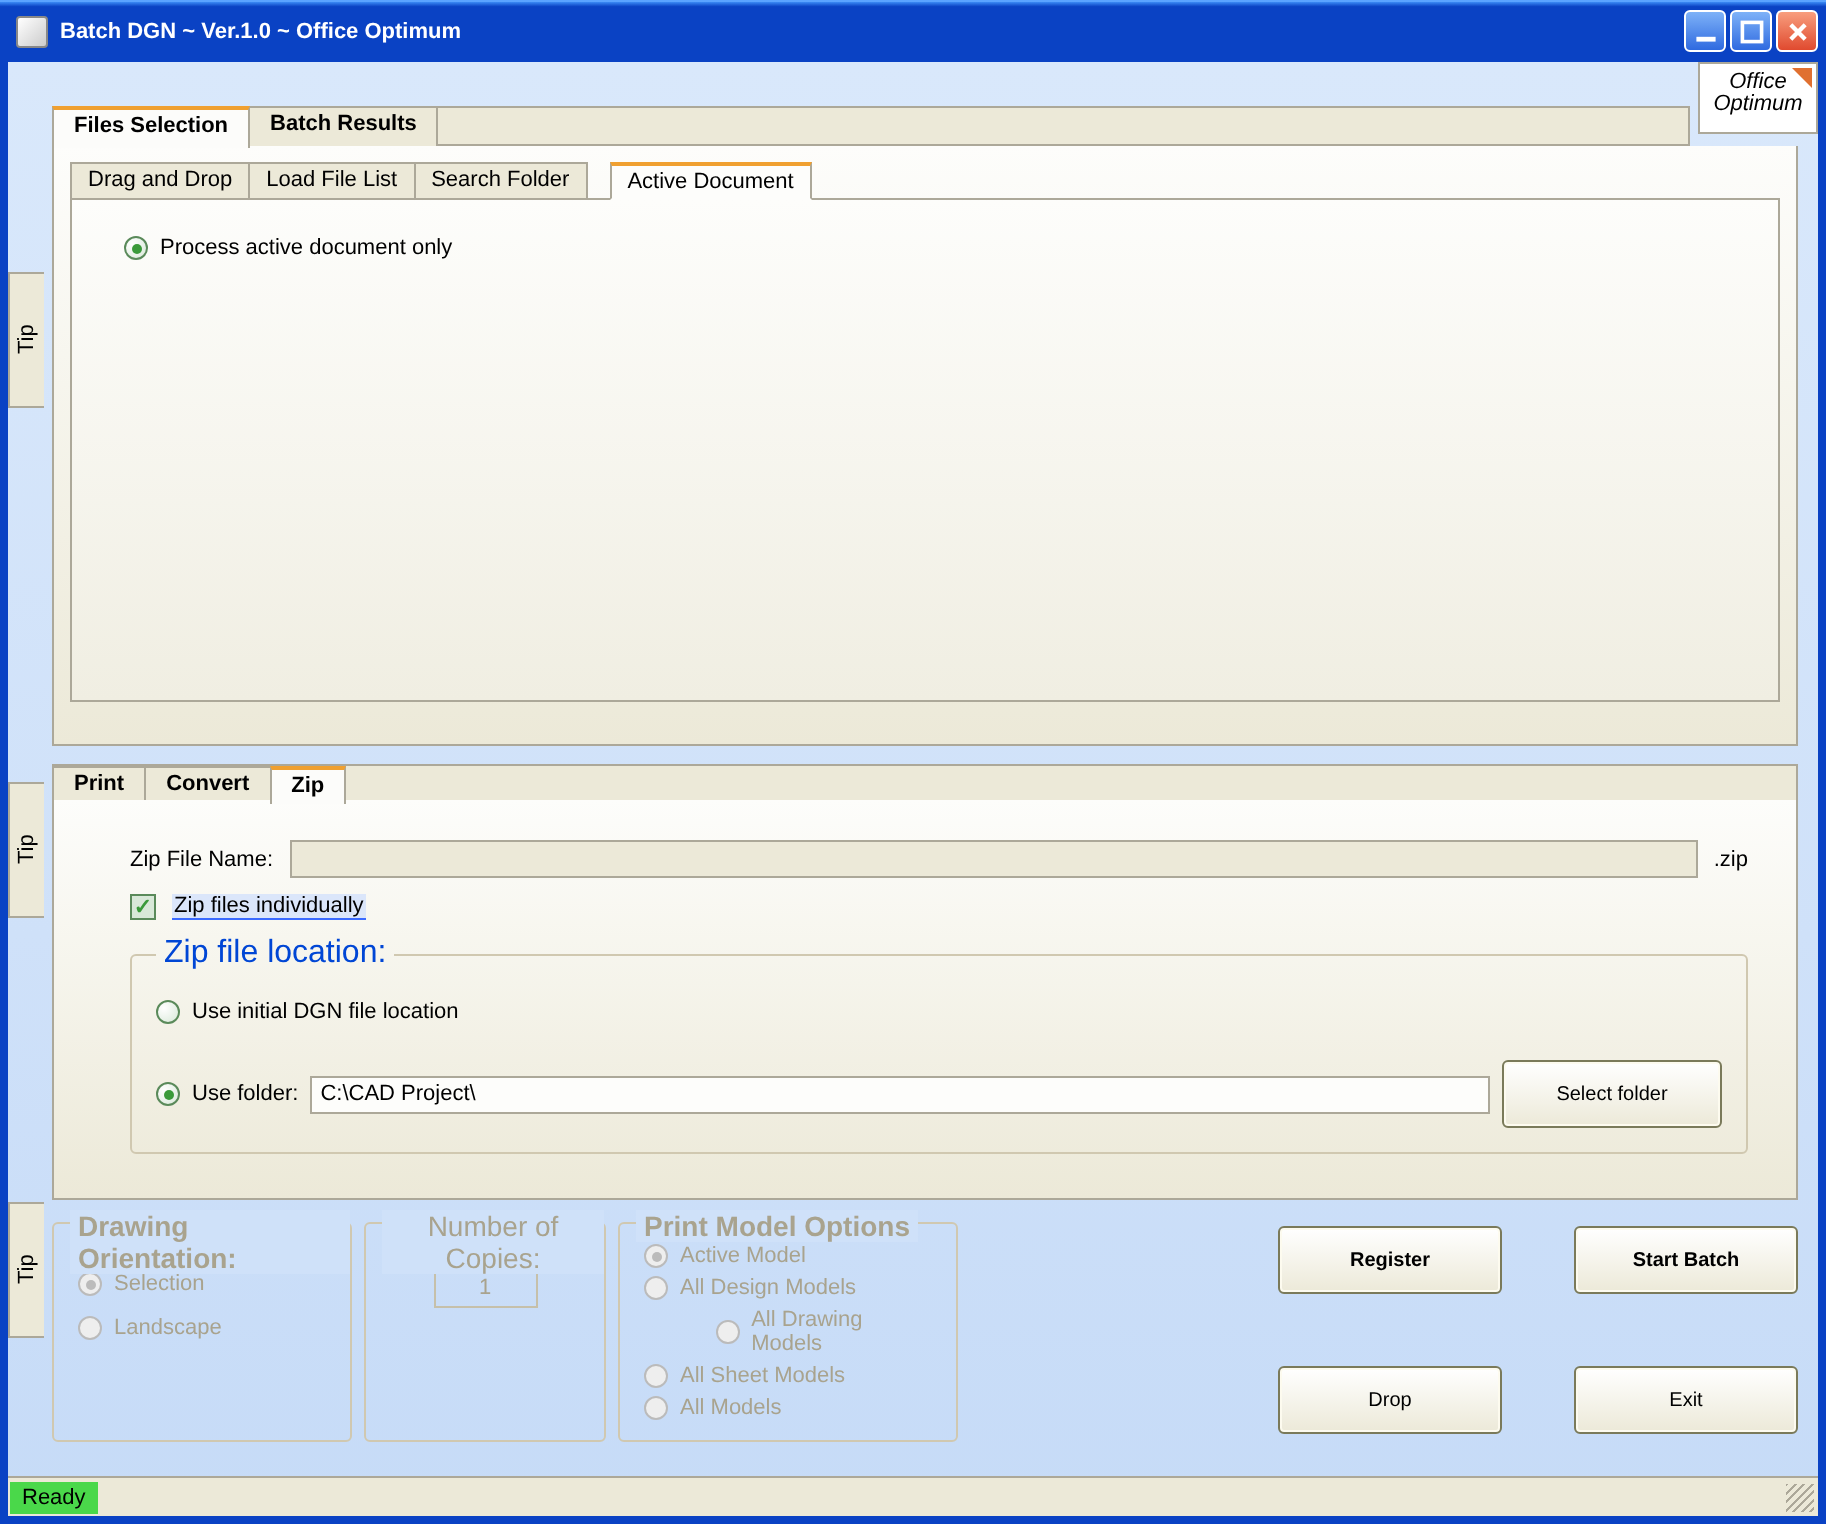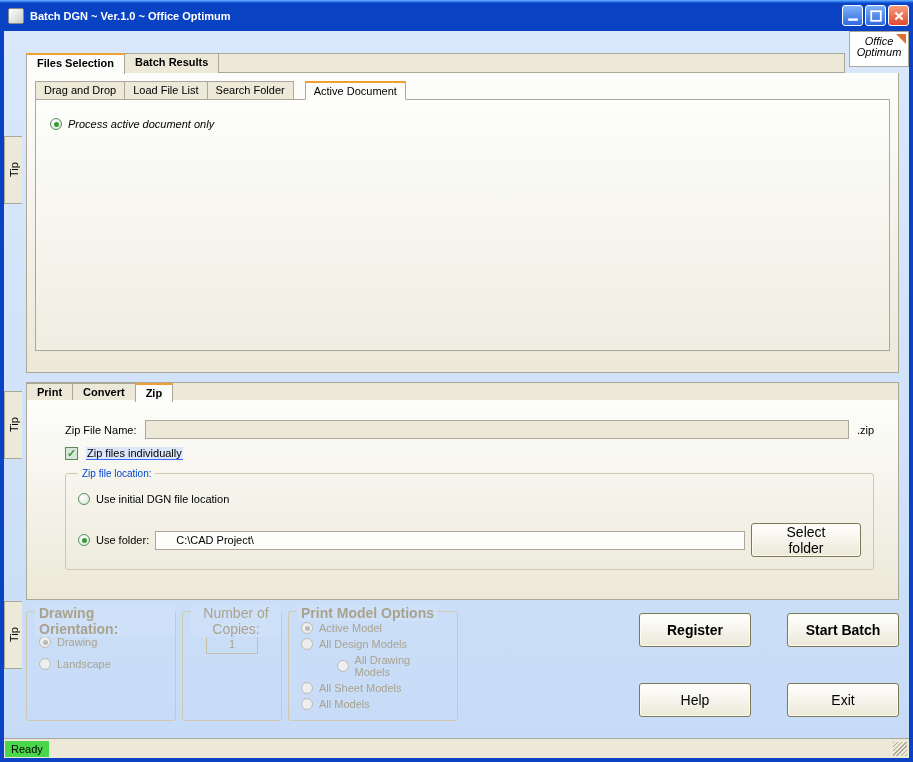--- a/index.html
+++ b/index.html
@@ -32,40 +32,40 @@
 .tabstrip .filler { flex:1; border-top:1px solid #aca899; border-right:1px solid #aca899; background:#ece9d8; margin-left:-1px;}
 
 
 .panel1 { position:absolute; left:22px; top:42px; right:10px; height:300px; background: linear-gradient(to bottom,#fdfdfb,#ece9d8); border:1px solid #aca899; border-top:none; }
 
 
 .subtabs { display:flex; margin:8px 0 0 8px; }
 .subtab { background:#ece9d8; border:1px solid #aca899; padding:2px 8px; margin-right:-1px; height:19px; cursor:default; }
 .subtab.active { background:#fdfdfb; border-top:2px solid #f0a030; border-bottom-color:#fdfdfb; position:relative; z-index:2;margin-left:12px; }
 
-.subpanel { margin:0 8px 24px 8px; border:1px solid #aca899; background:linear-gradient(to bottom,#fdfdfb,#f0eee2); height:252px; padding:18px 14px; position:relative; top:-1px;font-style:italic;}
+.subpanel { margin:0 8px 24px 8px; border:1px solid #aca899; background:linear-gradient(to bottom,#fdfdfb,#f0eee2); height:252px; padding:18px 26px; position:relative; top:-1px;}
 
 .radio-row { display:flex; align-items:center; gap:6px; font-size:11px; }
 .radio { width:12px; height:12px; border-radius:50%; border:1px solid #5a8a5a; background:radial-gradient(circle at 30% 30%,#fff,#d8e8d8); display:inline-flex; align-items:center; justify-content:center;}
 .radio.sel::after { content:''; width:5px; height:5px; border-radius:50%; background:#3a9a3a; display:block;}
 .radio.disabled { border-color:#bbb; background:#eee; }
 .radio.disabled.sel::after { background:#bbb; }
 
 
 .tabstrip2 { position:absolute; left:22px; top:351px; right:10px; height:30px; background:#ece9d8; display:flex; border-top:1px solid #aca899; border-right:1px solid #aca899;}
 .panel2 { position:absolute; left:22px; top:369px; right:10px; height:200px; background:linear-gradient(to bottom,#fdfdfb,#ece9d8); border:1px solid #aca899; border-top:none; padding:20px 24px 12px 38px;}
 
 .form-row { display:flex; align-items:center; gap:8px; margin-bottom:8px; }
-.text-input { background:#ece9d8; border:1px solid #aca899; height:19px; padding:2px 20px; }
+.text-input { background:#ece9d8; border:1px solid #aca899; height:19px; padding:2px 4px; }
 .checkbox { width:13px; height:13px; border:1px solid #5a8a5a; background:#d8e8d8; display:inline-flex; align-items:center; justify-content:center; color:#3a9a3a; font-size:11px; font-weight:bold;}
 
 fieldset.grp { border:1px solid #d0c8b0; border-radius:3px; padding:14px 12px 12px 12px; margin-top:6px; position:relative;}
-fieldset.grp legend { color:#0046d5; padding:0 4px; font-size:10px;}
-
-.btn { background:linear-gradient(to bottom,#fff,#ece9d8); border:1px solid #7a7a5a; border-radius:3px; height:21px; padding:16px 16px; font-size:14px; box-shadow: inset 0 0 0 1px #fdfbef; cursor:default; display:inline-flex; align-items:center; justify-content:center;}
+fieldset.grp legend { color:#0046d5; padding:0 4px; font-size:16px;}
+
+.btn { background:linear-gradient(to bottom,#fff,#ece9d8); border:1px solid #7a7a5a; border-radius:3px; height:21px; padding:16px 16px; font-size:10px; box-shadow: inset 0 0 0 1px #fdfbef; cursor:default; display:inline-flex; align-items:center; justify-content:center;}
 
 
 .bottom { position:absolute; left:22px; right:10px; top:580px; height:110px; display:flex; gap:6px;}
 .dgrp { border:1px solid #d0c8b0; border-radius:3px; background:transparent; padding:10px 12px; position:relative; color:#a9a38e;}
 .dgrp .lg { position:absolute; top:-7px; left:8px; background:#cfe1f9; padding:0 4px; color:#a9a38e; font-weight:bold; font-size:14px;}
 .dgrp .lg.normal { font-weight:normal;}
 .disabled-text { color:#a9a38e; }
 .num-box { width:52px; height:20px; border:1px solid #c6c0aa; text-align:center; background:transparent; margin:12px auto 0; display:block;}
 
 .right-btns { position:absolute; right:10px; top:582px; width:260px;}
@@ -168,28 +168,28 @@
       </div>
     </fieldset>
   </div>
 
   <div class="bottom">
     <div class="dgrp" style="width:150px;">
       <div class="lg">Drawing Orientation:</div>
       <div style="height:14px;"></div>
       <div class="radio-row disabled-text" style="margin-bottom:10px;">
         <span class="radio disabled sel"></span>
-        <span>Drawing</span>
+        <span>Selection</span>
       </div>
       <div class="radio-row disabled-text">
         <span class="radio disabled"></span>
         <span>Landscape</span>
       </div>
     </div>
-    <div class="dgrp" style="width:100px; text-align:center;">
+    <div class="dgrp" style="width:121px; text-align:center;">
       <div class="lg normal">Number of Copies:</div>
       <input class="num-box disabled-text" readonly="" value="1" style="">
     </div>
     <div class="dgrp" style="width:170px;">
       <div class="lg">Print Model Options</div>
       <div class="radio-row disabled-text" style="margin-bottom:4px;">
           <span class="radio disabled sel"></span>
           <span>Active Model</span>
         </div>
       <div class="radio-row disabled-text" style="margin-bottom:4px;">
@@ -210,21 +210,21 @@
         </div>
     </div>
   </div>
 
   <div class="right-btns">
     <div class="row">
       <button class="btn">Register</button>
       <button class="btn">Start Batch</button>
     </div>
     <div class="row">
-      <button class="btn secondary">Help</button>
+      <button class="btn secondary">Drop</button>
       <button class="btn secondary">Exit</button>
     </div>
   </div>
 
   <div class="statusbar">
     <span class="status-ready">Ready</span>
     <div class="grip"></div>
   </div>
 
 </div>

